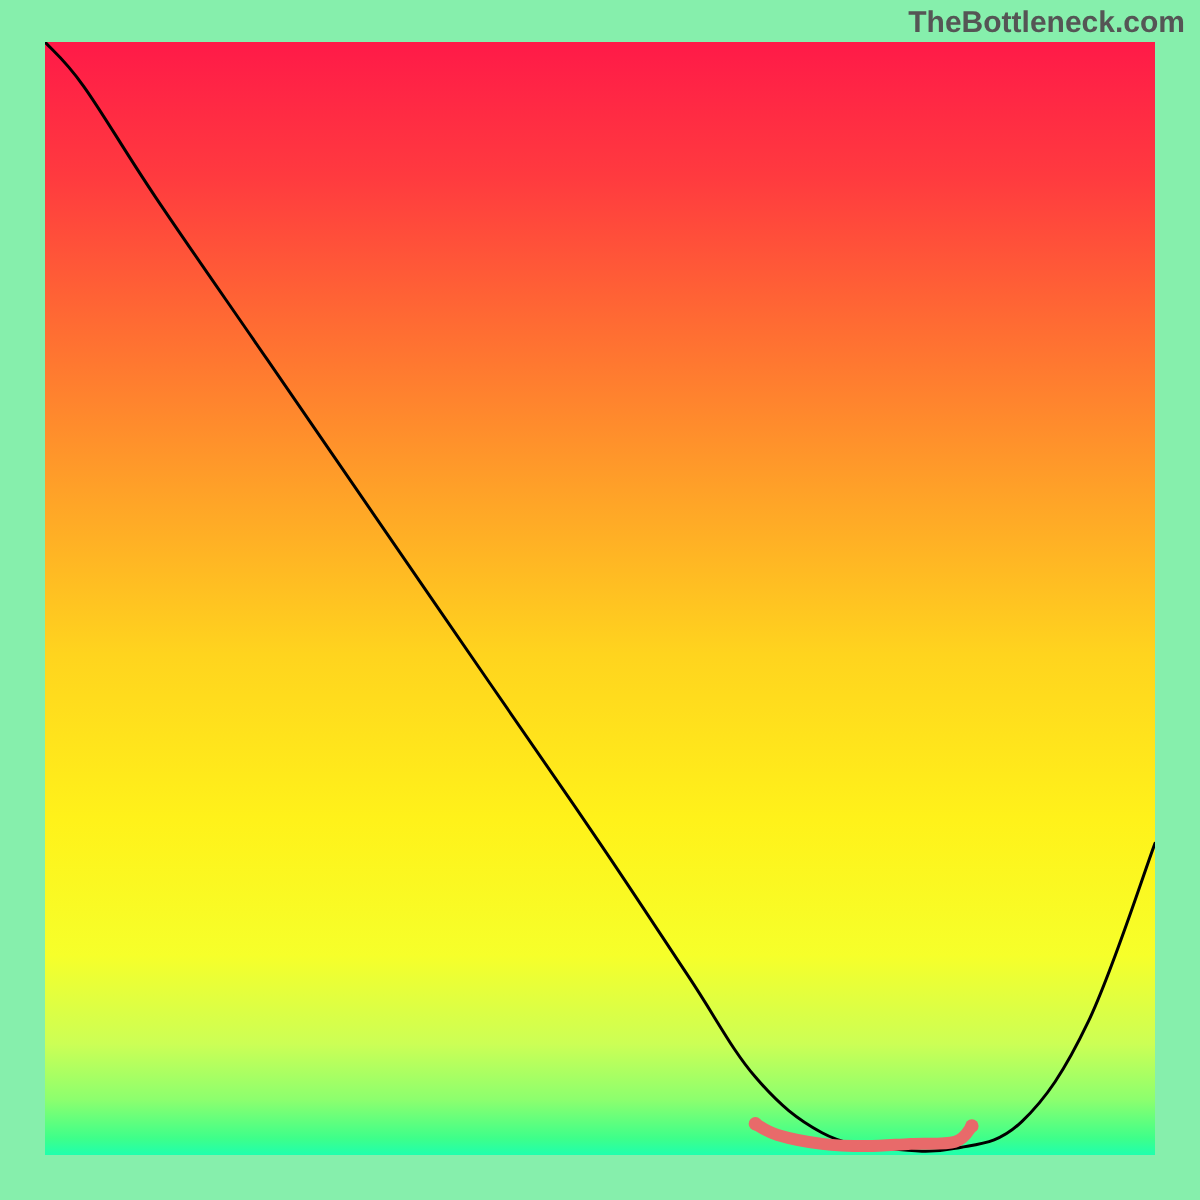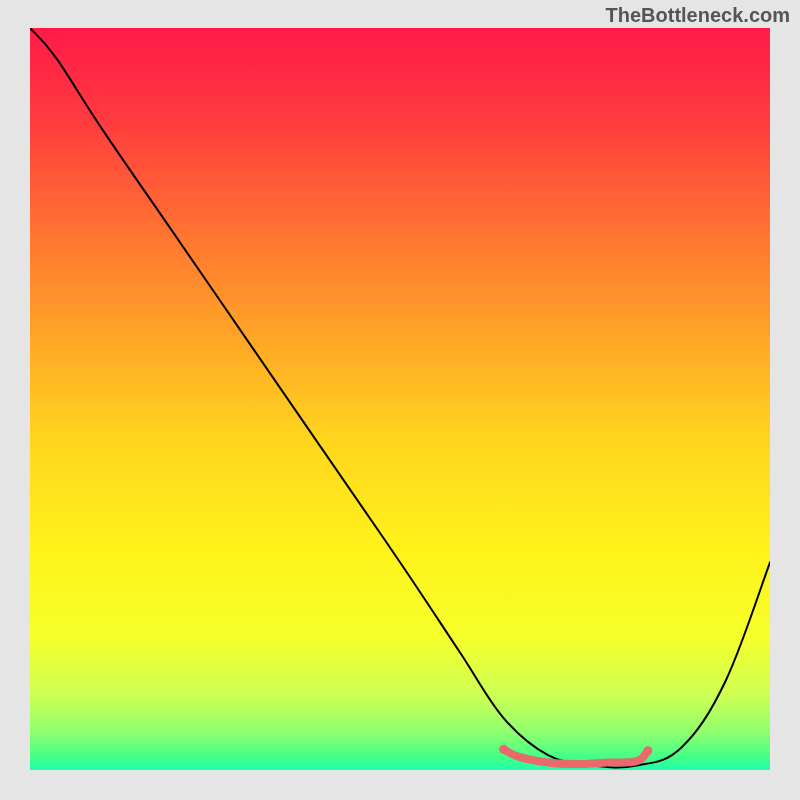--- a/index.html
+++ b/index.html
@@ -8,21 +8,21 @@
     width: 800px;
     height: 800px;
     background: #000;
     font-family: Arial, Helvetica, sans-serif;
     overflow: hidden;
   }
   .frame {
     position: relative;
     width: 800px;
     height: 800px;
-    background: #e5e5e5;
+    background: #86efac;
   }
   .watermark {
     position: absolute;
     top: 4px;
     right: 10px;
     color: #555;
     font-size: 20px;
     font-weight: bold;
     z-index: 5;
   }

